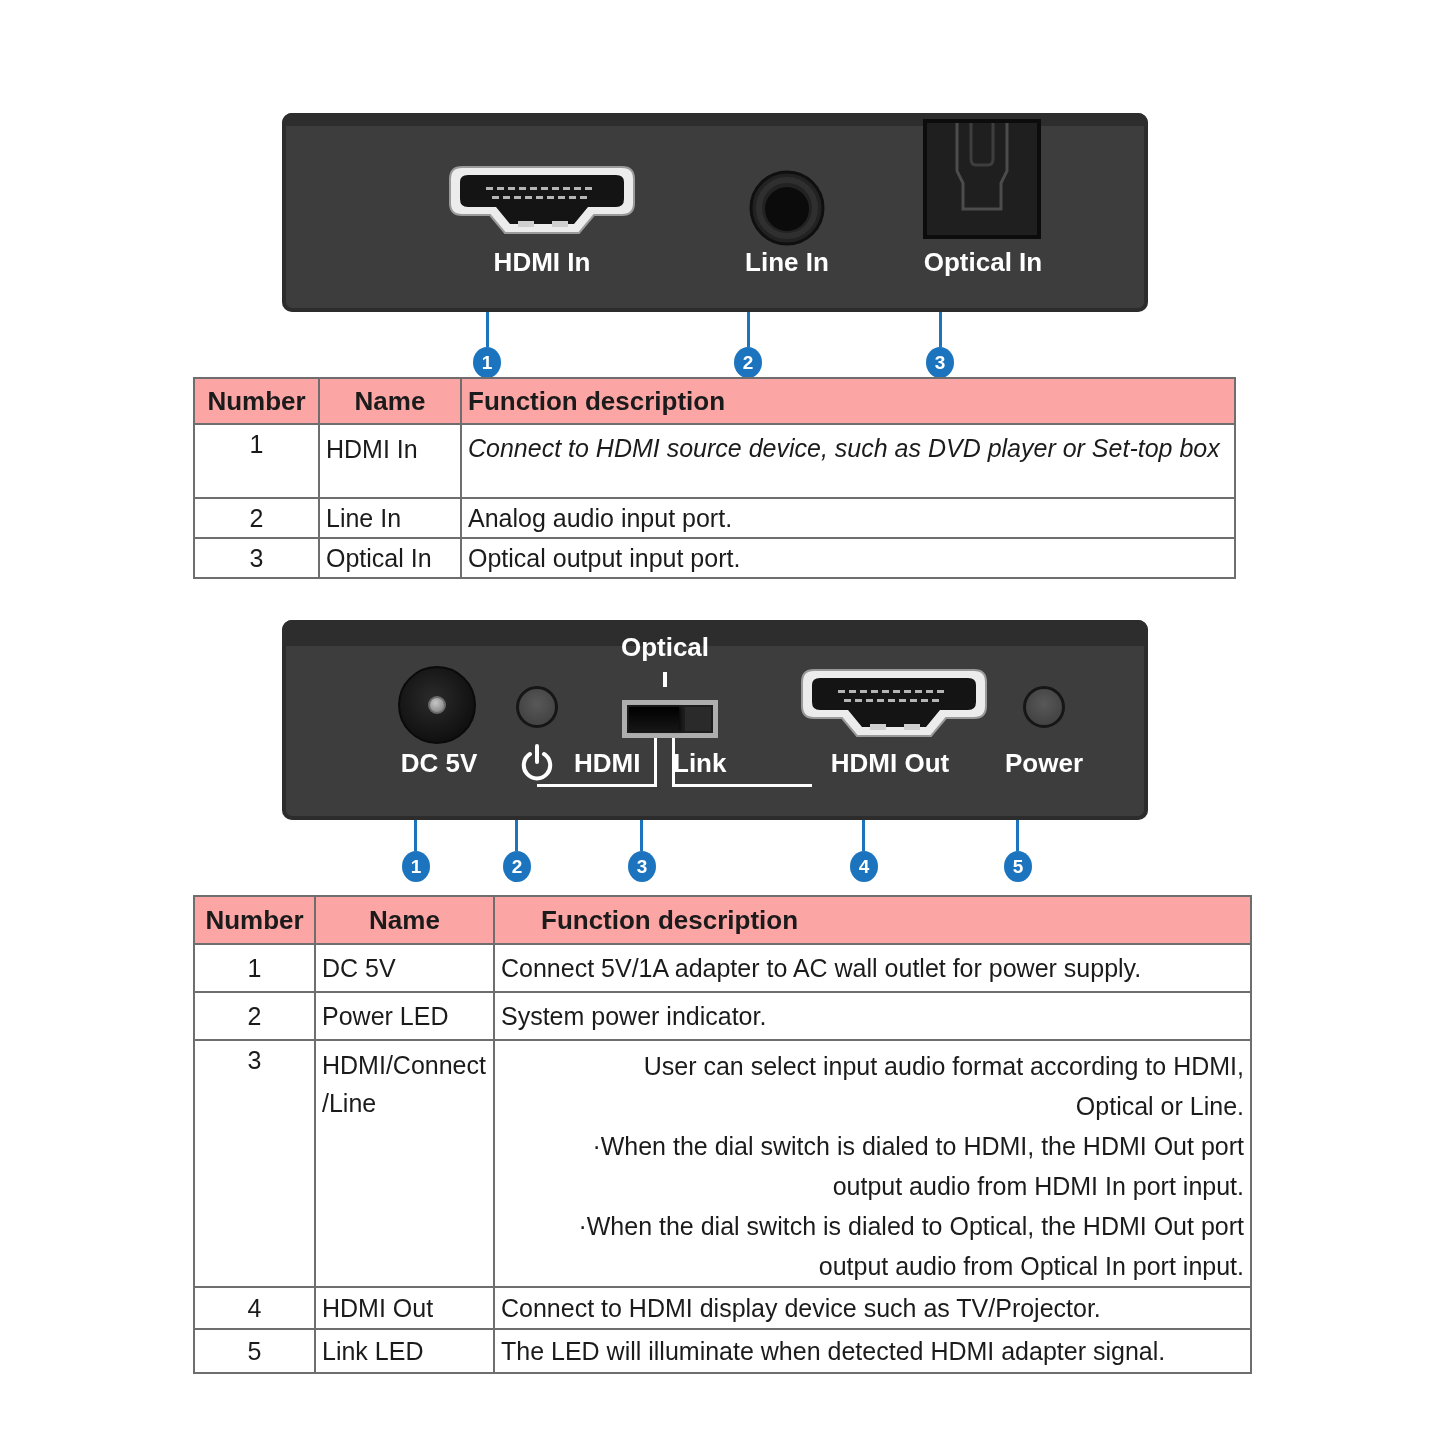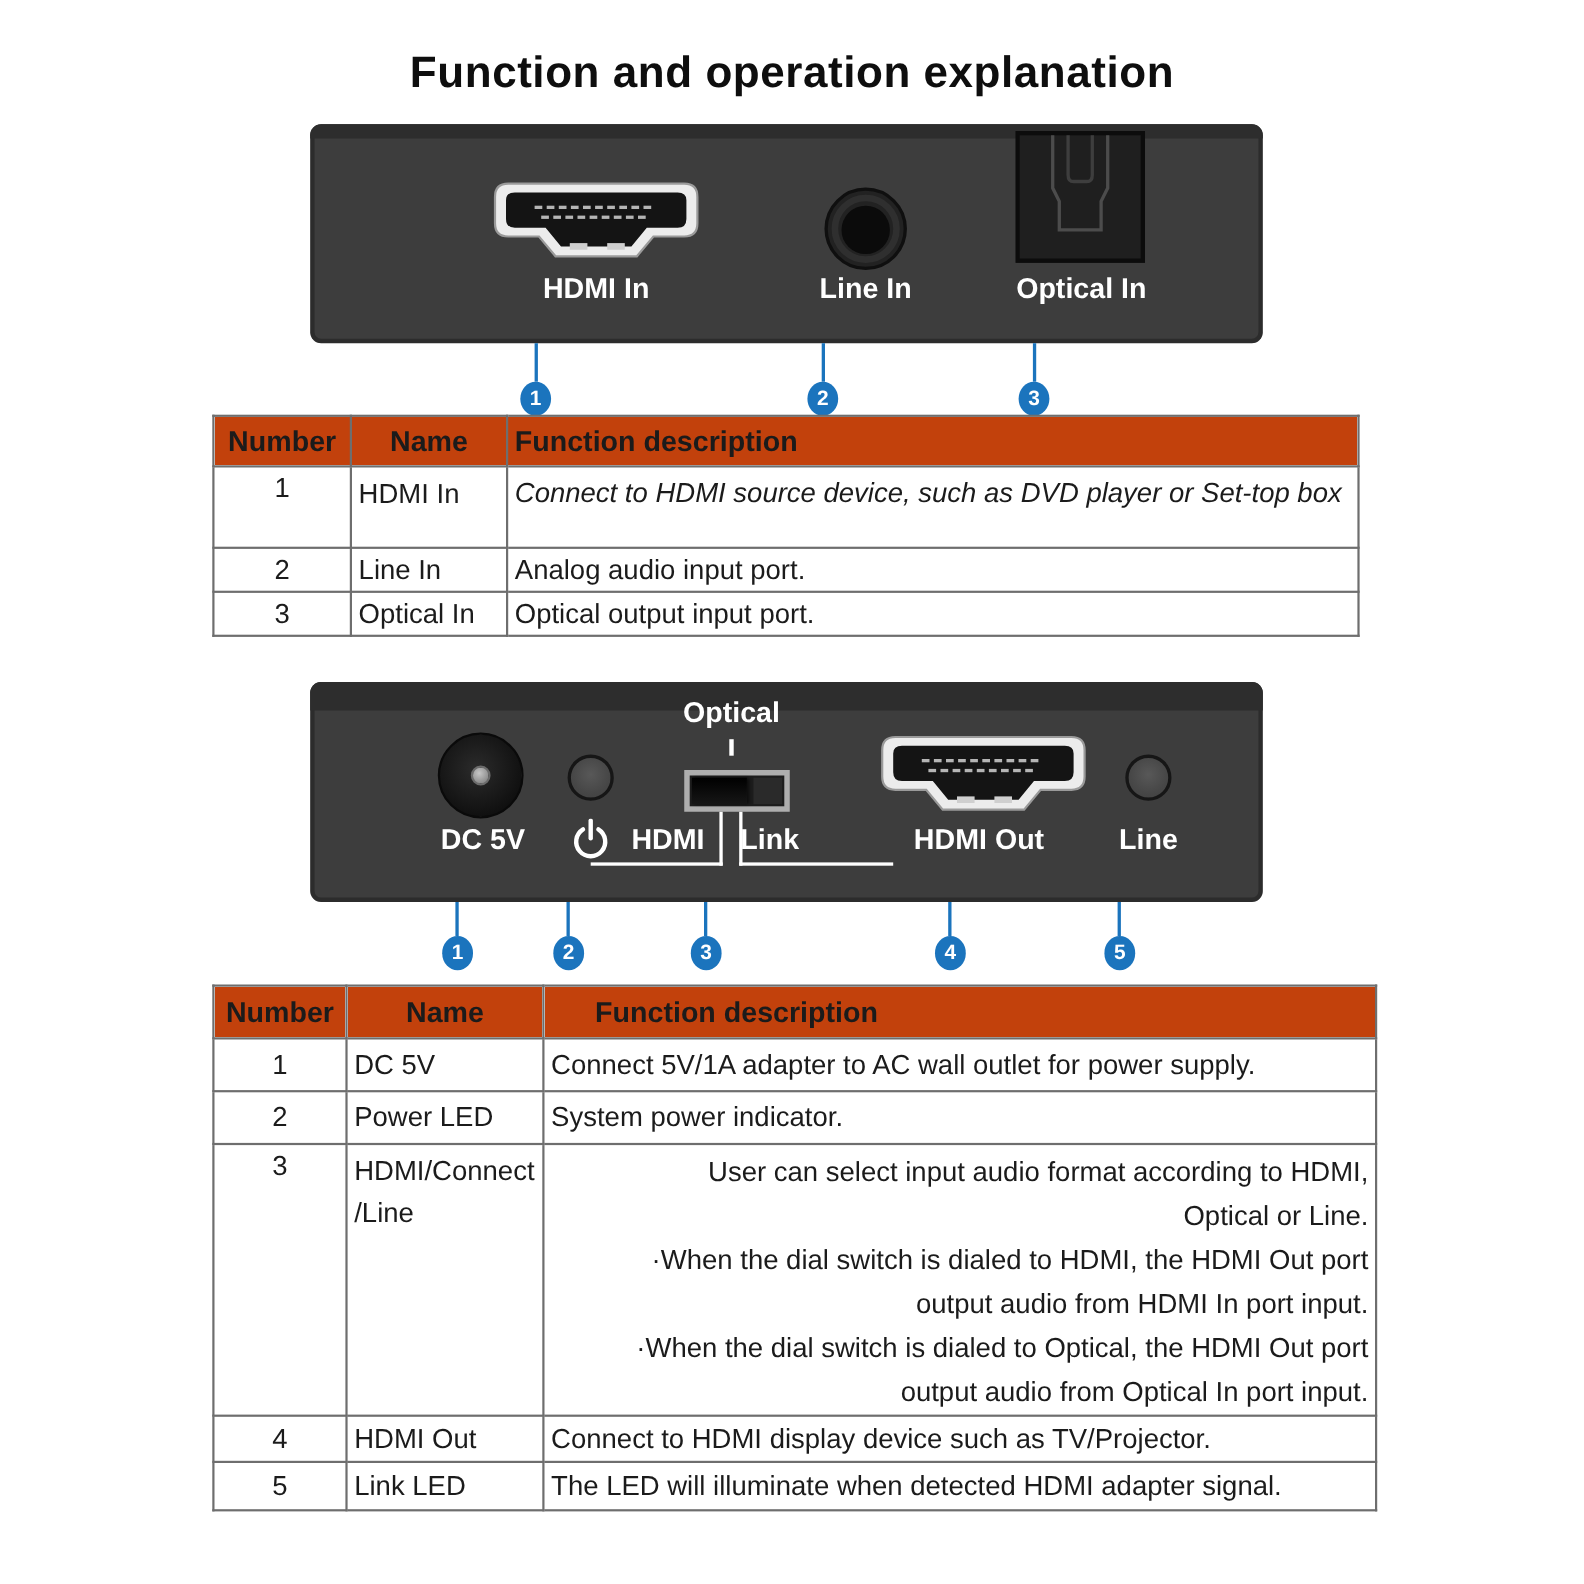--- a/index.html
+++ b/index.html
@@ -47,36 +47,35 @@
   
   .cline{position:absolute;width:3px;background:#1b74bd;}
   .badge{position:absolute;width:28px;height:31px;border-radius:50%;background:#1b74bd;
          color:#ffffff;font-size:19px;font-weight:bold;display:flex;align-items:center;
          justify-content:center;}
 
   
   table.tbl{position:absolute;border-collapse:collapse;table-layout:fixed;
             font-size:25px;color:#1b1b1b;}
   .tbl th,.tbl td{border:2px solid #6e6e6e;vertical-align:middle;padding:0;overflow:hidden;}
-  .tbl th{background:#c2410c;font-weight:bold;font-size:26px;text-align:center;}
+  .tbl th{background:#fca5a5;font-weight:bold;font-size:26px;text-align:center;}
   .tbl th.h-desc-left{text-align:left;padding-left:6px;}
   .tbl th.h-desc-indent{text-align:left;padding-left:46px;}
   .tbl td.num{text-align:center;}
   .tbl td.name,.tbl td.desc{text-align:left;padding-left:6px;padding-right:6px;}
   .tbl tr.toprow td{vertical-align:top;padding-top:5px;}
   .wrapline{line-height:37px;font-style:italic;}
   .mline{line-height:40px;white-space:nowrap;text-align:right;}
   td.name{line-height:38px;overflow-wrap:anywhere;}
 </style>
 </head>
 <body>
 
 <div class="page">
 
-  <div class="title">Function and operation explanation</div>
 
   <div class="panel panel-front">
 
     <svg class="abs" style="left:166px;top:52px;" width="188" height="72" viewBox="0 0 188 72">
       <path d="M14 2 H174 Q186 2 186 14 V38 Q186 50 174 50 L146 50 L131 68 H57 L42 50 H14 Q2 50 2 38 V14 Q2 2 14 2 Z" fill="#ececec" stroke="#9a9a9a" stroke-width="2"></path>
       <path d="M20 10 H168 Q176 10 176 17 V34 Q176 42 168 42 L140 42 L126 59 H62 L48 42 H20 Q12 42 12 34 V17 Q12 10 20 10 Z" fill="#141414"></path>
       <g fill="#b5b5b5">
         <rect x="38" y="22" width="7" height="3"></rect>
           <rect x="49" y="22" width="7" height="3"></rect>
         <rect x="60" y="22" width="7" height="3"></rect>
@@ -204,21 +203,21 @@
         <rect x="110" y="31" width="7" height="3"></rect>
           <rect x="121" y="31" width="7" height="3"></rect>
         <rect x="132" y="31" width="7" height="3"></rect>
       </g>
       <rect x="70" y="56" width="16" height="6" fill="#cfcfcf"></rect>
       <rect x="104" y="56" width="16" height="6" fill="#cfcfcf"></rect>
     </svg>
     <div class="plabel" style="left:528px;top:128px;width:160px;">HDMI Out</div>
 
     <div class="led" style="left:741px;top:66px;"></div>
-    <div class="plabel" style="left:702px;top:128px;width:120px;">Line</div>
+    <div class="plabel" style="left:702px;top:128px;width:120px;">Power</div>
   </div>
 
   <div class="cline" style="left:414px;top:820px;height:31px;"></div>
   <div class="cline" style="left:515px;top:820px;height:31px;"></div>
   <div class="cline" style="left:640px;top:820px;height:31px;"></div>
   <div class="cline" style="left:862px;top:820px;height:31px;"></div>
   <div class="cline" style="left:1016px;top:820px;height:31px;"></div>
   <div class="badge" style="left:402px;top:851px;">1</div>
   <div class="badge" style="left:503px;top:851px;">2</div>
   <div class="badge" style="left:628px;top:851px;">3</div>

